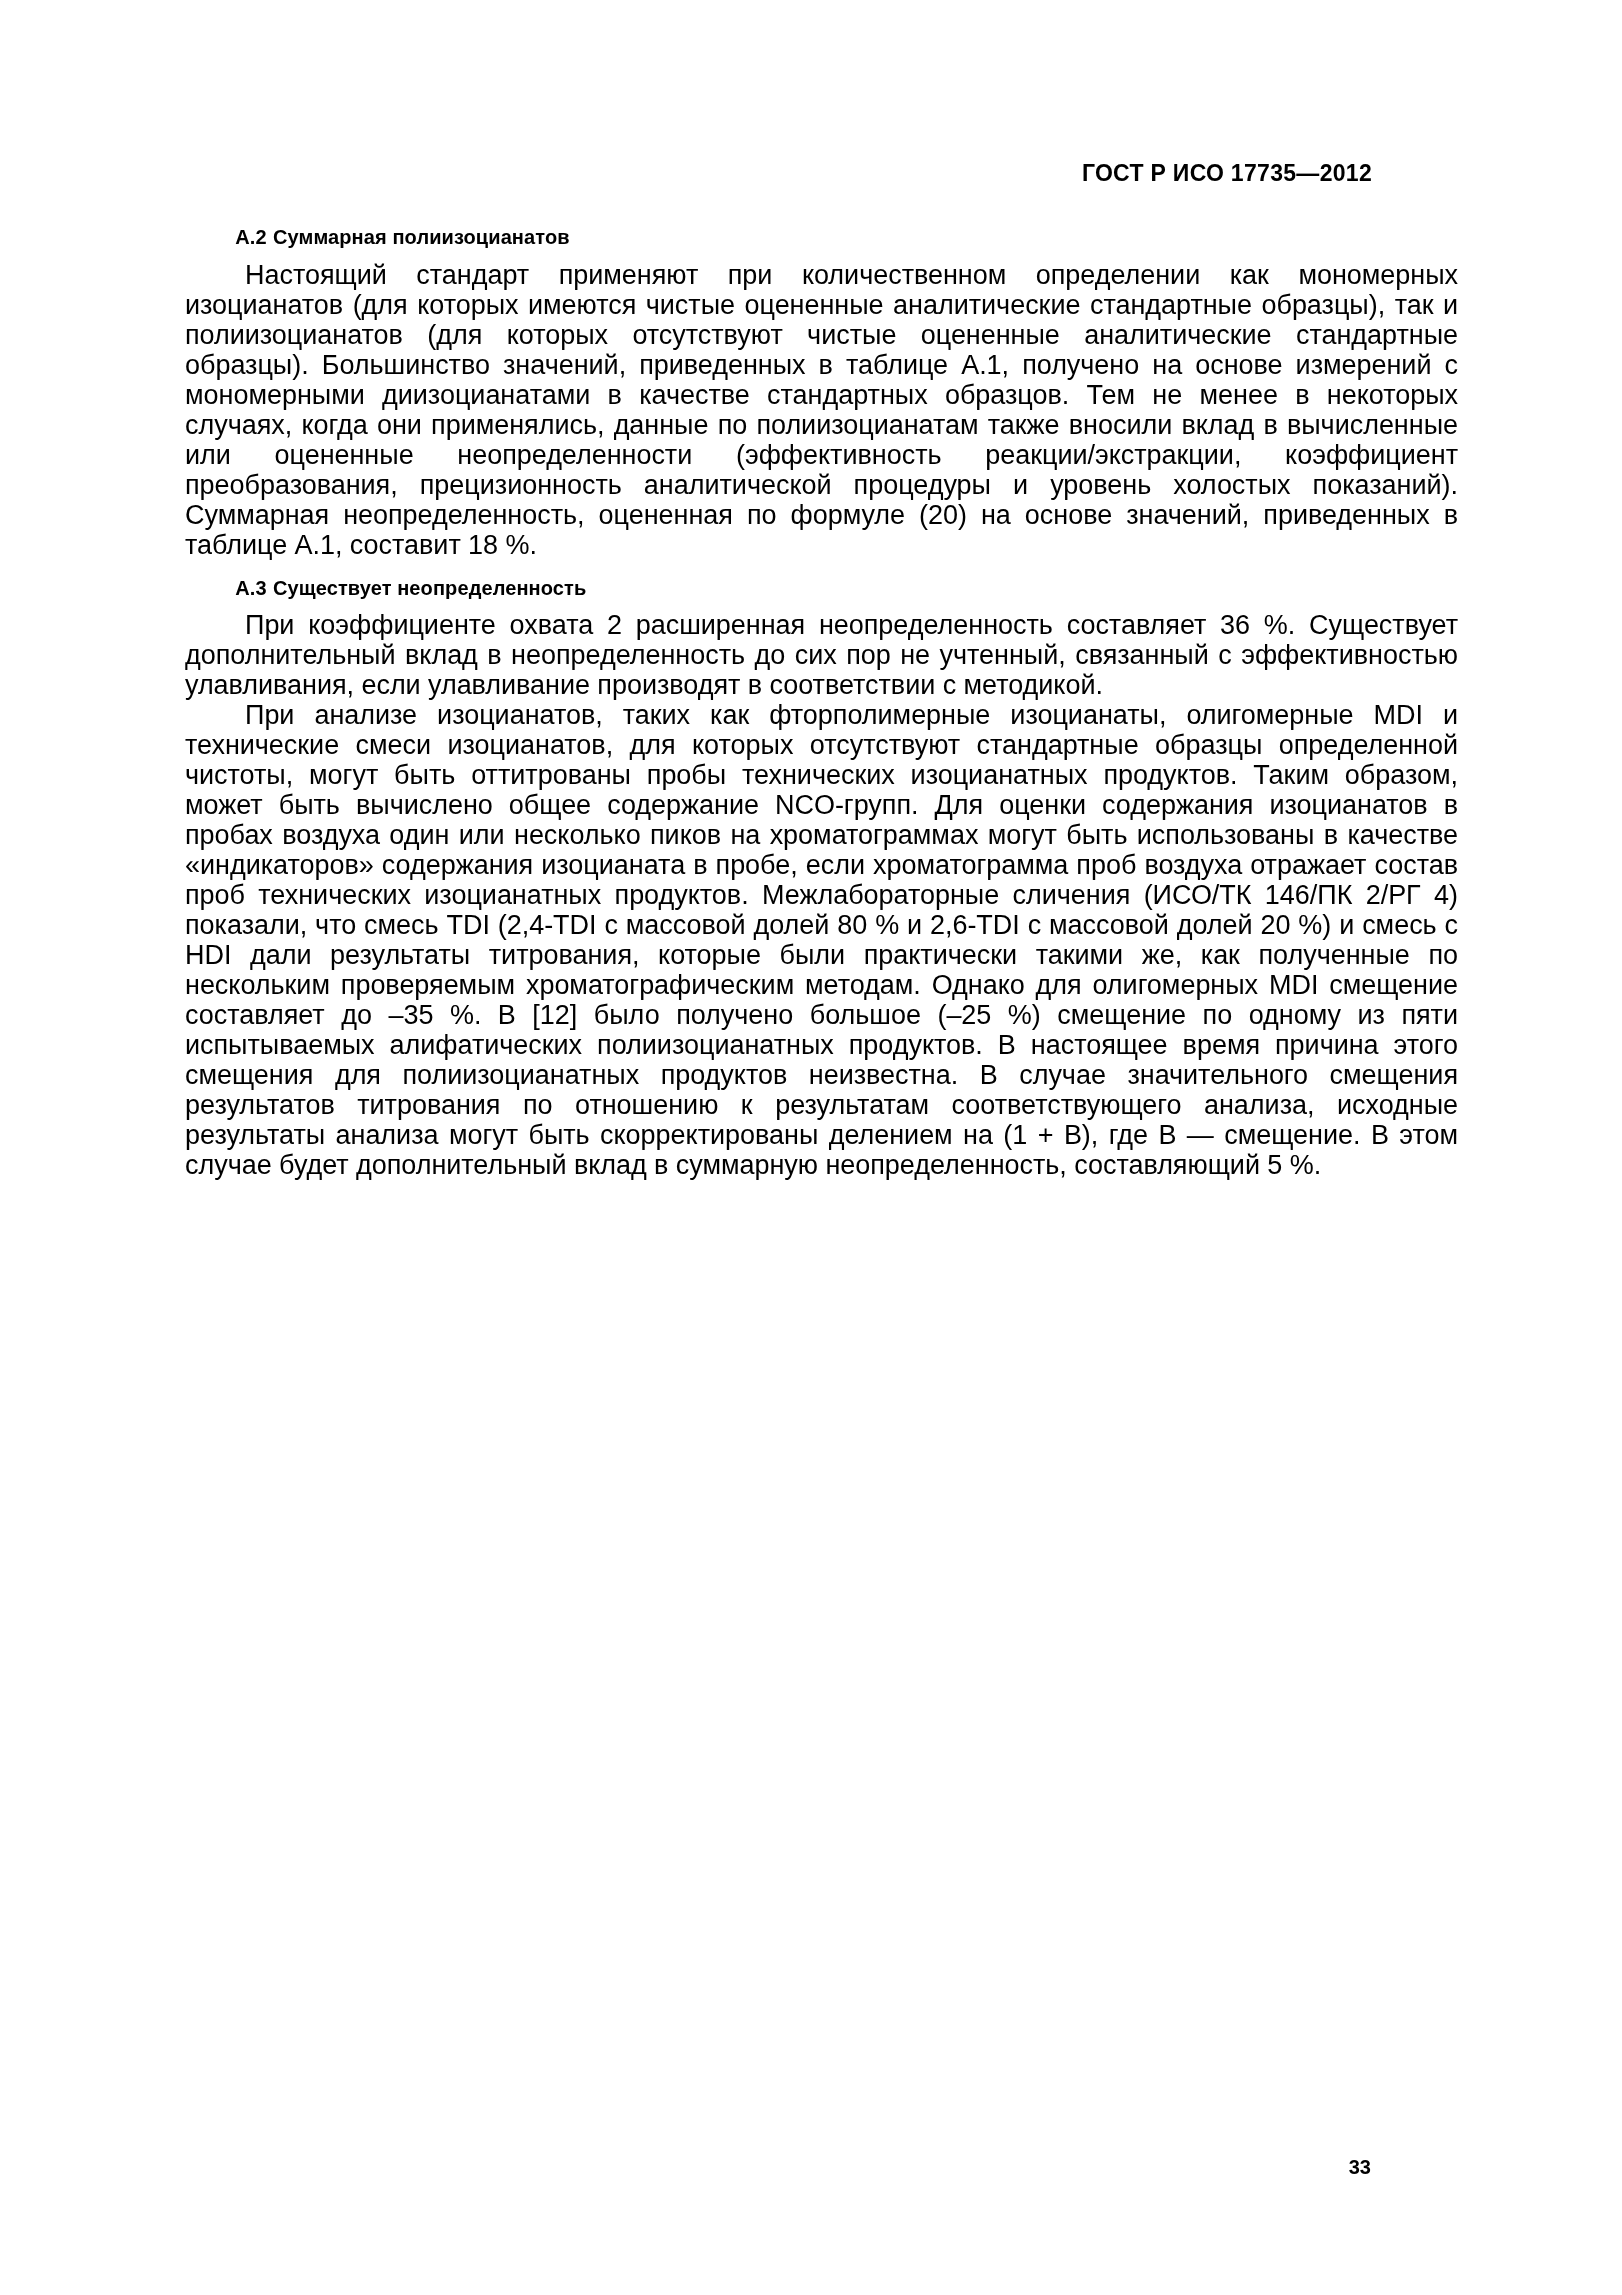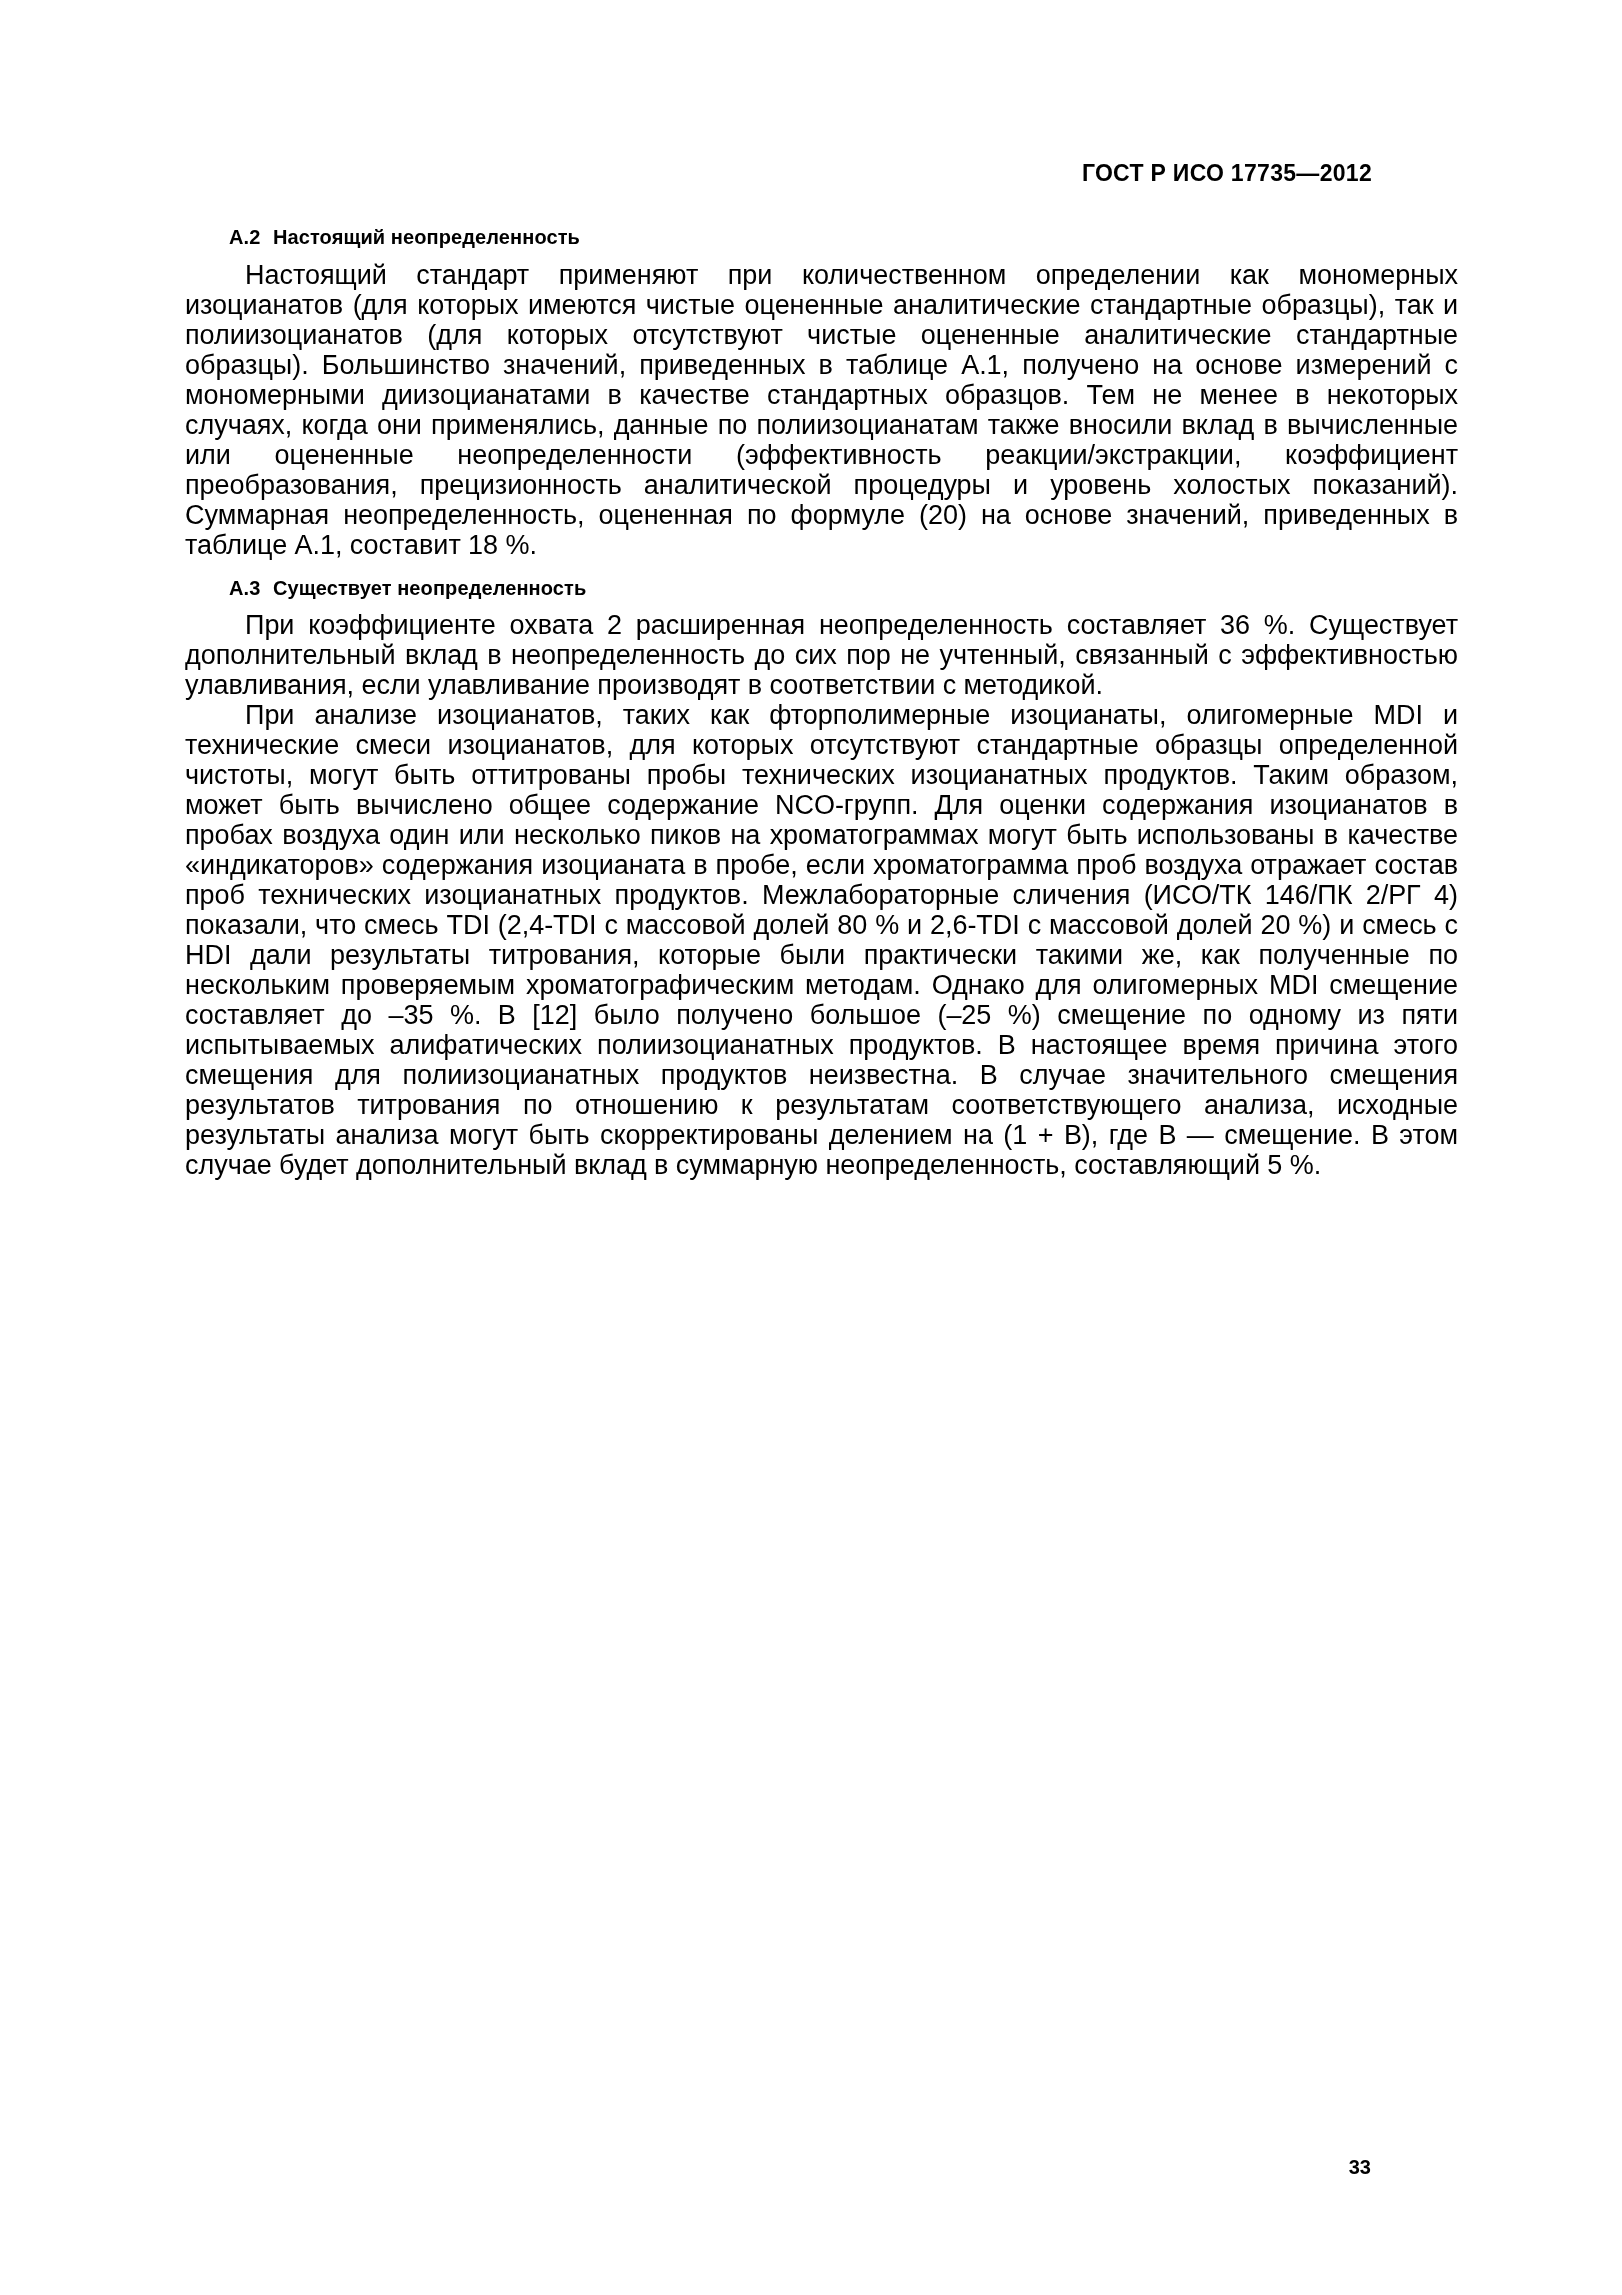--- a/index.html
+++ b/index.html
@@ -40,20 +40,21 @@
   .clause-title {
     font-size: 20px;
     font-weight: bold;
     margin: 0 0 10.5px 0;
     padding-left: 60px;
     letter-spacing: 0.1px;
   }
   .clause-title .num {
     display: inline-block;
     min-width: 44px;
+    text-align: center;
   }
   p.body-par {
     font-size: 27px;
     line-height: 30px;
     margin: 0 0 0 16px;
     text-align: justify;
     text-justify: inter-word;
     text-indent: 60px;
     letter-spacing: -0.03px;
     word-spacing: -0.1px;
@@ -72,21 +73,21 @@
 </head>
 <body>
 
 <div class="page">
 
   <div class="header">ГОСТ Р ИСО 17735—2012</div>
 
   <div class="content">
 
     <h2 class="clause-title">
-      <span class="num">A.2</span><span>Настоящий неопределенность</span>
+      <span class="num">A.2</span><span>Суммарная полиизоцианатов</span>
     </h2>
 
     <p class="body-par">Настоящий стандарт применяют при количественном определении как мономерных изоцианатов (для которых имеются чистые оцененные аналитические стандартные образцы), так и полиизоцианатов (для которых отсутствуют чистые оцененные аналитические стандартные образцы). Большинство значений, приведенных в таблице А.1, получено на основе измерений с мономерными диизоцианатами в качестве стандартных образцов. Тем не менее в некоторых случаях, когда они применялись, данные по полиизоцианатам также вносили вклад в вычисленные или оцененные неопределенности (эффективность реакции/экстракции, коэффициент преобразования, прецизионность аналитической процедуры и уровень холостых показаний). Суммарная неопределенность, оцененная по формуле (20) на основе значений, приведенных в таблице А.1, составит 18 %.</p>
 
     <div class="block-gap"></div>
 
     <h2 class="clause-title">
       <span class="num">A.3</span><span>Существует неопределенность</span>
     </h2>
 

